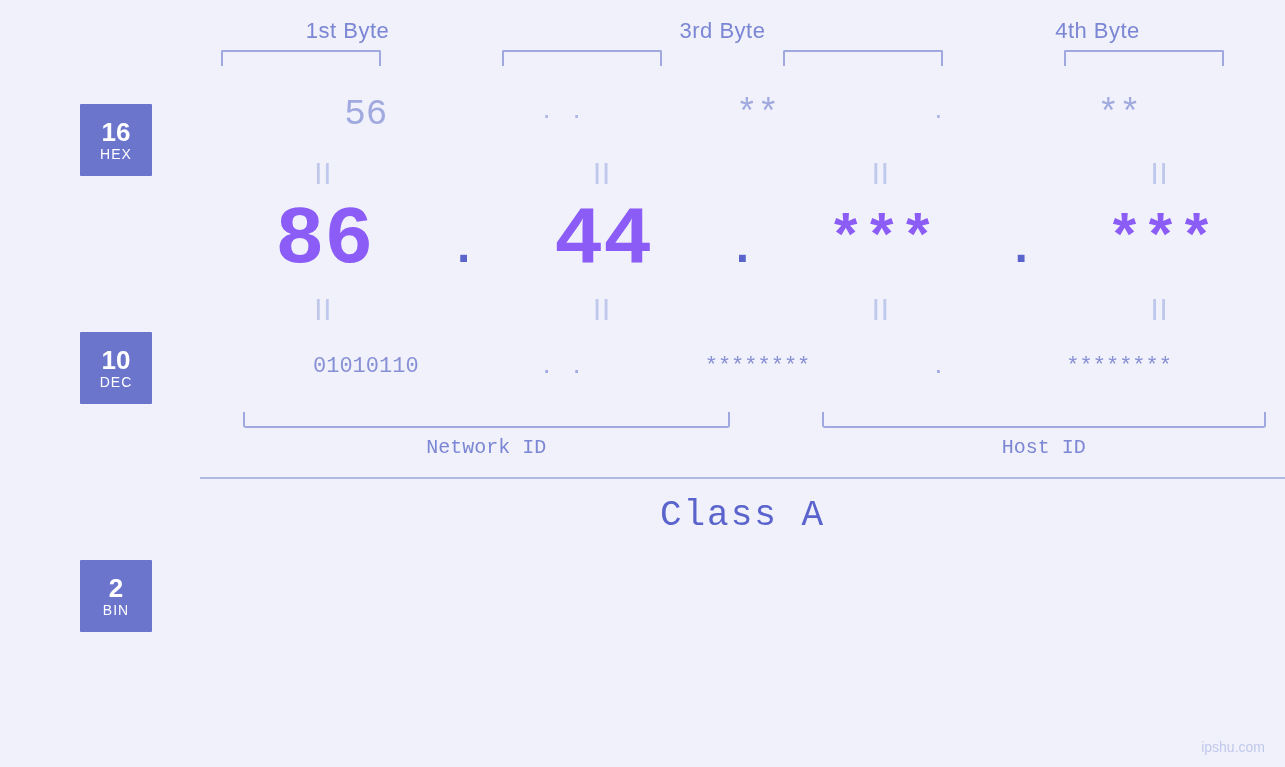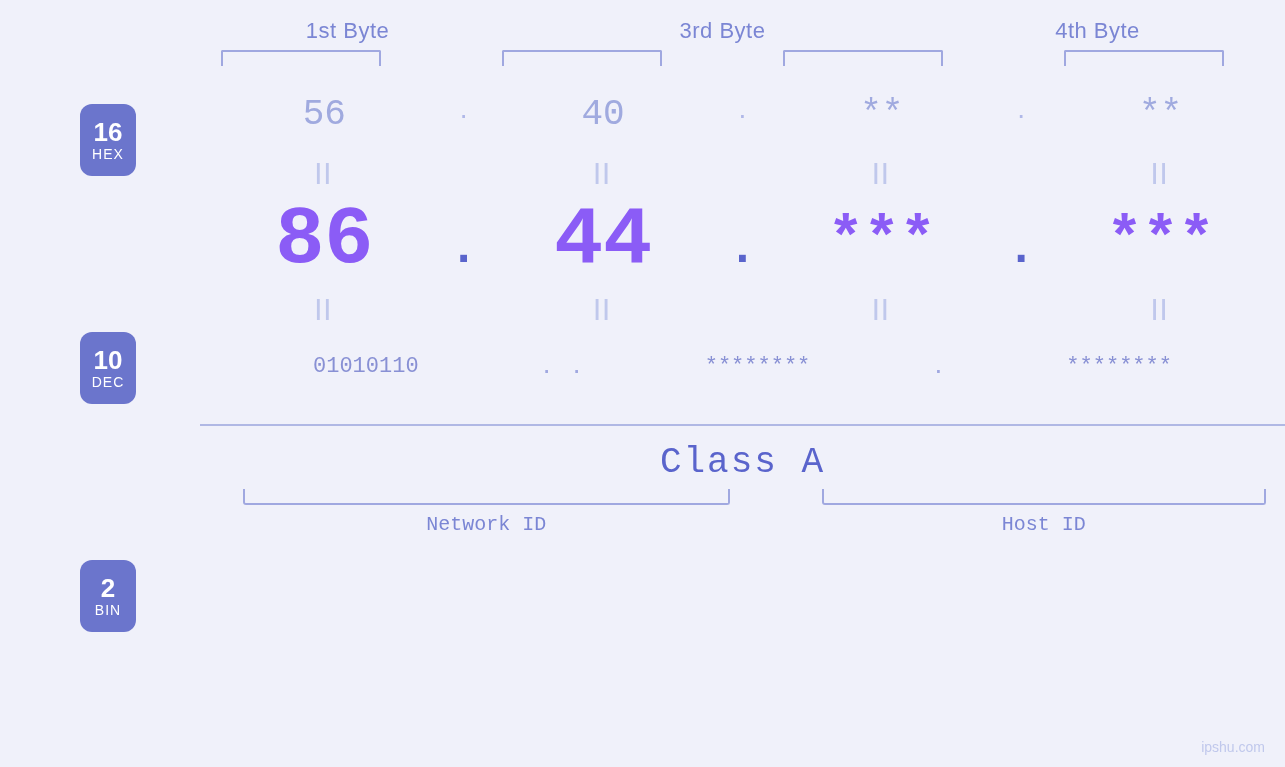--- a/index.html
+++ b/index.html
@@ -68,23 +68,23 @@
       gap: 60px;
       padding-left: 40px;
       padding-top: 30px;
       width: 160px;
       flex-shrink: 0;
     }
 
     .base-badge {
       background-color: #6b75cc;
       color: white;
-      width: 56px;
+      width: 72px;
       height: 72px;
-      border-radius: 12px;
+      border-radius: 1px;
       display: flex;
       flex-direction: column;
       align-items: center;
       justify-content: center;
       font-family: Arial, sans-serif;
     }
 
     .base-number {
       font-size: 26px;
       font-weight: bold;
@@ -252,23 +252,20 @@
       </div>
     </div>
 
     <div class="bytes-grid">
 
       <div class="ip-row">
         <div class="byte-cell">
           <span class="byte-value hex-value">56</span>
         </div>
         <div class="dot-separator dot-hex">.</div>
-        <div class="byte-cell">
-          <span class="byte-value hex-value">40</span>
-        </div>
         <div class="dot-separator dot-hex">.</div>
         <div class="byte-cell">
           <span class="byte-value hex-value">**</span>
         </div>
         <div class="dot-separator dot-hex">.</div>
         <div class="byte-cell">
           <span class="byte-value hex-value">**</span>
         </div>
       </div>
 
@@ -331,42 +328,42 @@
           <span class="byte-value bin-value">01010110</span>
         </div>
         <div class="dot-separator dot-bin">.</div>
         <div class="dot-separator dot-bin">.</div>
         <div class="byte-cell">
           <span class="byte-value bin-value">********</span>
         </div>
         <div class="dot-separator dot-bin">.</div>
         <div class="byte-cell">
           <span class="byte-value bin-value">********</span>
+        </div>
+      </div>
+
+      <div style="display:flex; width:100%; margin-top:6px;">
+
+        <div style="display:flex; flex-direction:column; align-items:center; width:calc(200% / 4 + 30px);">
+          <div style="width:85%; height:16px; border:2px solid #a0a8e0; border-top:none; border-radius:0 0 3px 3px;"></div>
+          <span class="bracket-label">Network ID</span>
+        </div>
+
+        <div style="width:30px;"></div>
+
+        <div style="display:flex; flex-direction:column; align-items:center; flex:1;">
+          <div style="width:92%; height:16px; border:2px solid #a0a8e0; border-top:none; border-radius:0 0 3px 3px;"></div>
+          <span class="bracket-label">Host ID</span>
         </div>
       </div>
 
       <div style="display:flex; flex-direction:column; align-items:center; width:100%; margin-top:18px;">
         <div style="width:100%; height:2px; background-color:#b0b8e4;"></div>
         <span class="class-label">Class A</span>
       </div>
 
-      <div style="display:flex; width:100%; margin-top:6px;">
-
-        <div style="display:flex; flex-direction:column; align-items:center; width:calc(200% / 4 + 30px);">
-          <div style="width:85%; height:16px; border:2px solid #a0a8e0; border-top:none; border-radius:0 0 3px 3px;"></div>
-          <span class="bracket-label">Network ID</span>
-        </div>
-
-        <div style="width:30px;"></div>
-
-        <div style="display:flex; flex-direction:column; align-items:center; flex:1;">
-          <div style="width:92%; height:16px; border:2px solid #a0a8e0; border-top:none; border-radius:0 0 3px 3px;"></div>
-          <span class="bracket-label">Host ID</span>
-        </div>
-      </div>
-
     </div>
 
   </div>
 
   <div class="watermark">ipshu.com</div>
 
 </div>
 
 </body></html>

